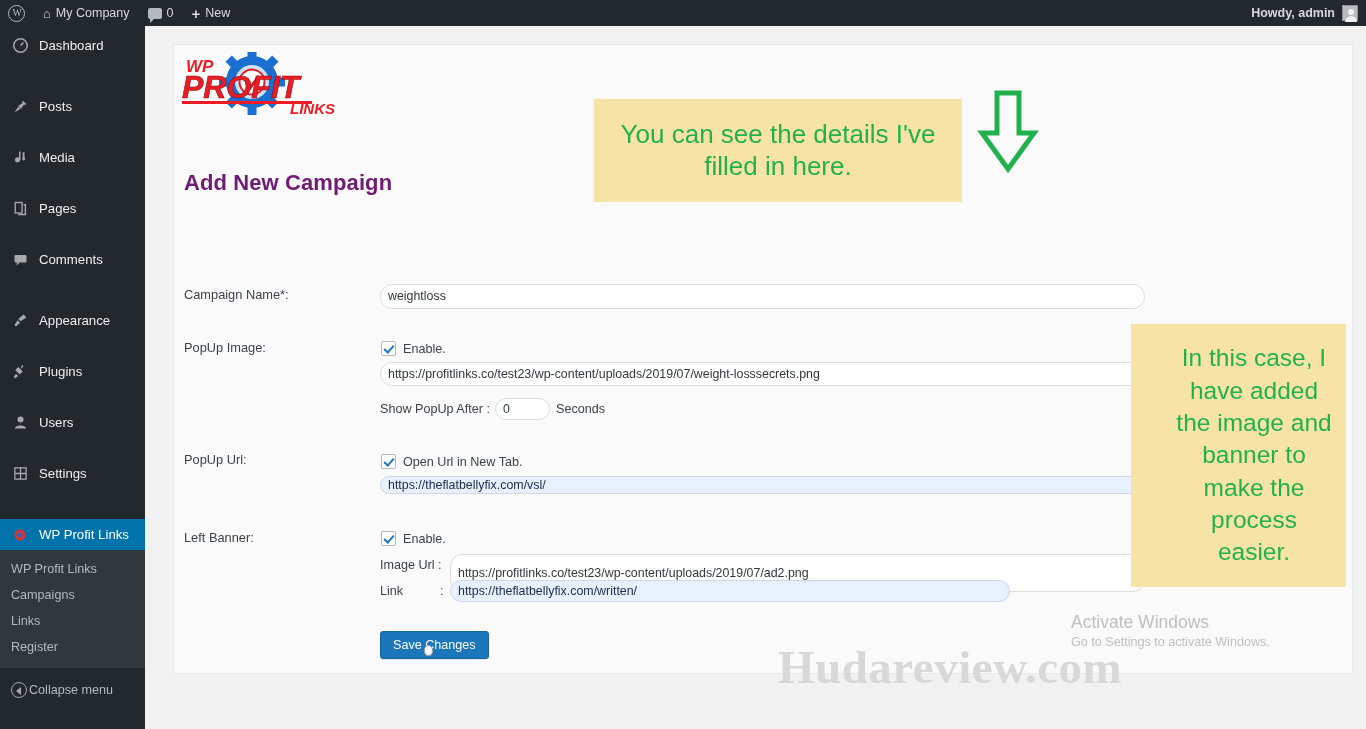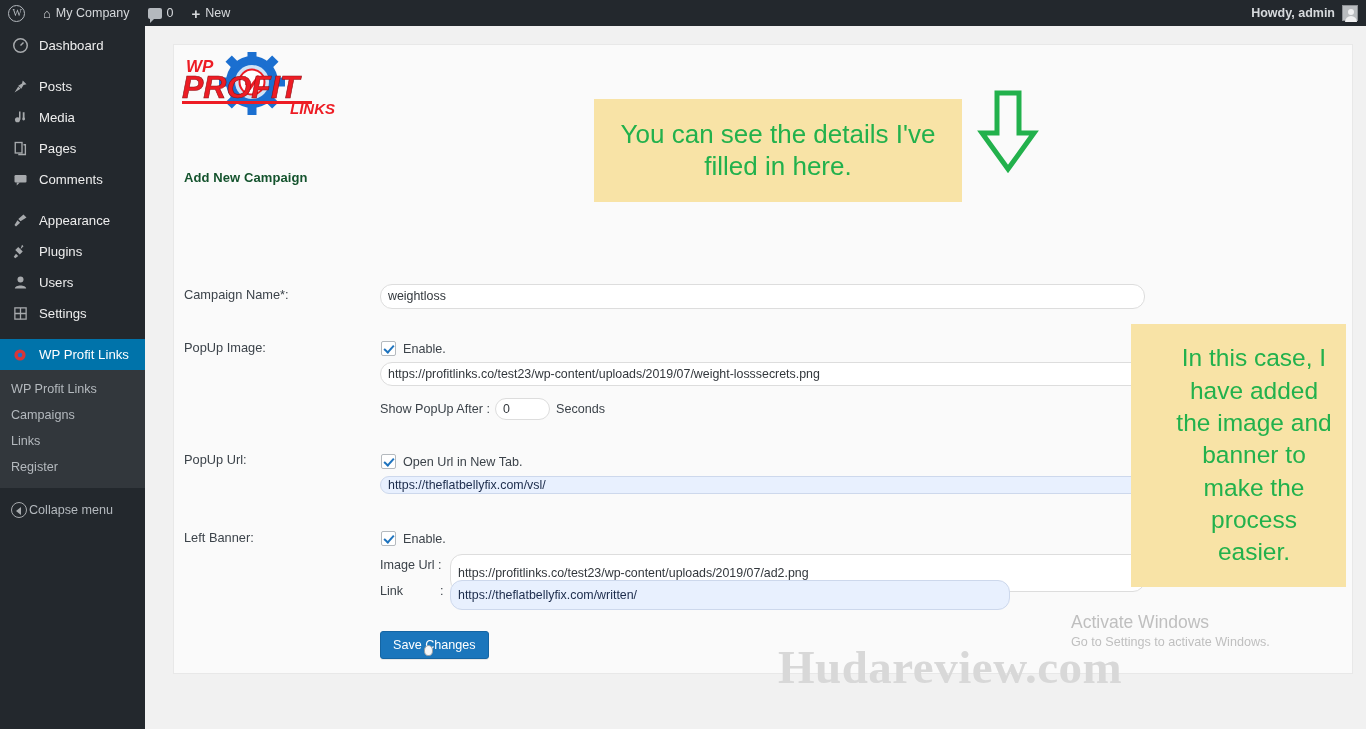--- a/index.html
+++ b/index.html
@@ -60,20 +60,21 @@
 
   
   .sidebar {
     position: absolute; top: 26px; left: 0; width: 145px; height: 703px;
     background: #23282d; color: #eee; font-size: 13.2px;
   }
   .menu-row {
     display: flex; align-items: center; height: 31px;
     padding-left: 11px; gap: 10px; color: #eeeeee;
     white-space: nowrap;
+    margin-top: 20px;
   }
   .menu-row .mi {
     width: 18px; text-align: center; color: #a7aaad; font-size: 14px;
     flex: 0 0 18px; display:flex; align-items:center; justify-content:center;
   }
   .menu-row.active {
     background: #0073aa; color: #fff; position: relative;
   }
   .menu-row.active .mi { color: #fff; }
   .menu-row.active::after {
@@ -109,21 +110,21 @@
   .content-card {
     position: absolute; top: 44px; left: 173px;
     width: 1180px; height: 630px; background: #fafafa;
     border: 1px solid #e8e8e8;
   }
 
   
   .logo-wrap { position: absolute; left: 180px; top: 52px; width: 175px; height: 66px; }
   .page-title {
     position: absolute; left: 184px; top: 170px;
-    font-size: 13px; font-weight: 700; color: #14532d;
+    font-size: 22px; font-weight: 700; color: #701a75;
     letter-spacing: .1px;
   }
 
   
   .form-label {
     position: absolute; font-size: 12.8px; color: #3c434a;
   }
   .txt-input {
     position: absolute; background: #fff;
     border: 1px solid #ddd; border-radius: 12px;
@@ -408,21 +409,21 @@
   <div class="cb-wrap" style="left:381px; top:531px;">
     <span class="cb"></span>
     <span class="cb-label">Enable.</span>
   </div>
 
   <div class="inline-label" style="left:380px; top:558px;">Image Url :</div>
   <div class="txt-input" style="left:450px; top:554px; width:695px; height:38px;">https://profitlinks.co/test23/wp-content/uploads/2019/07/ad2.png</div>
 
   <div class="inline-label" style="left:380px; top:584px;">Link</div>
   <div class="inline-label" style="left:440px; top:584px;">:</div>
-  <div class="txt-input autofill" style="left:450px; top:580px; width:560px; height:30px;">https://theflatbellyfix.com/written/</div>
+  <div class="txt-input autofill" style="left:450px; top:580px; width:560px; height:22px;">https://theflatbellyfix.com/written/</div>
 
   <button class="save-btn">Save Changes</button>
   <div class="cursor-dot"></div>
 
   <div class="watermark">Hudareview.com</div>
   <div class="winact">
     <div class="l1">Activate Windows</div>
     <div class="l2">Go to Settings to activate Windows.</div>
   </div>
 

